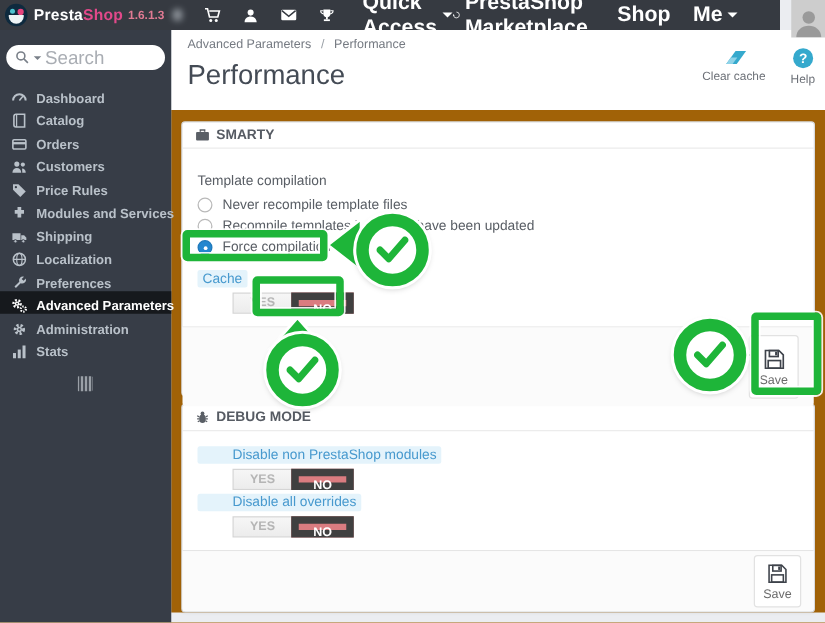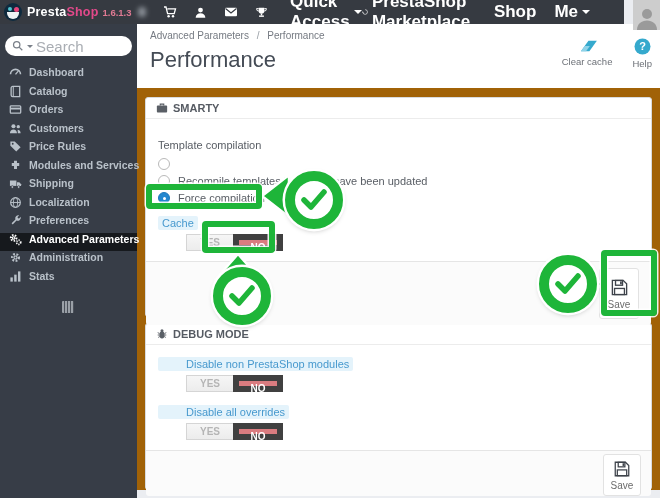--- a/index.html
+++ b/index.html
@@ -37,21 +37,21 @@
     background:#373d47; z-index:20;
   }
   .search-pill {
     margin:12px 5px 10px 5px; height:20px; background:#fff; border-radius:11px;
     display:flex; align-items:center; padding:0 7px; gap:3px;
   }
   .search-pill input { border:0; outline:0; width:72px; font-size:15px; color:#555; font-family:inherit; background:transparent; }
   .search-pill input::placeholder { color:#a9adb3; }
   .caret-dn { width:0;height:0;border-left:3px solid transparent;border-right:3px solid transparent;border-top:3.5px solid #7a8089; }
   .nav-item {
-    height:18.5px; display:flex; align-items:flex-start; gap:7px; padding-left:9px;
+    height:18.5px; display:flex; align-items:flex-end; gap:7px; padding-left:9px;
     color:#b9c1c9; font-size:10.5px; font-weight:bold; cursor:pointer; white-space:nowrap;
   }
   .nav-item svg { flex:0 0 auto; }
   .nav-item.active { background:#16191d; color:#fff; }
   .grip {
     margin:13px 0 0 62px; width:12px; height:12px;
     background:repeating-linear-gradient(90deg,#9aa0a7 0 1.5px,#4a5059 1.5px 3px);
     border-radius:1px;
   }
   
@@ -88,21 +88,21 @@
     float:right; margin:6px 12px 7px 0; width:40px; height:51px; background:#fff;
     border:1px solid #e2e2e2; border-radius:3px; display:flex; flex-direction:column;
     align-items:center; justify-content:center; gap:2px; font-size:10px; color:#6b6b6b; cursor:pointer;
   }
   .panel-smarty { height:220px; display:flex; flex-direction:column; }
   .panel-smarty .panel-body { flex:1; }
   .panel-smarty .panel-footer { height:64px; }
   .panel-debug { margin-top:6px; height:167px; display:flex; flex-direction:column; }
   .panel-debug .panel-body { flex:1; padding-top:9px; }
   .panel-debug .chip { margin-top:0;padding-left:28px; }
-  .panel-debug .group2 { margin-top:10px; }
+  .panel-debug .group2 { }
   .panel-debug .panel-footer { height:49px; }
   .panel-debug .save-btn { margin:3px 10px 0 0; width:38px; height:42px; }
   
   .overlay { position:absolute; inset:0; z-index:40; pointer-events:none; }
   .hl {
     position:absolute; border:6px solid #1eb539; border-radius:4px;
     box-shadow:0 0 0 1.5px rgba(255,255,255,.9), inset 0 0 0 1.5px rgba(255,255,255,.9);
   }
   .badge {
     position:absolute; width:58px; height:58px; border-radius:50%; background:#fff;
@@ -324,20 +324,21 @@
         <svg width="12" height="12" viewBox="0 0 14 14">
             <rect x="1" y="4.2" width="12" height="8" rx="1" fill="#5a5f66"></rect>
             <path d="M5 4V2.4h4V4" fill="none" stroke="#5a5f66" stroke-width="1.4"></path>
           </svg>
         <span>SMARTY</span>
       </div>
       <div class="panel-body">
         <div class="form-label">Template compilation</div>
         <div class="radio-row">
           <span class="radio"></span>
+          <span class="radio-label">Never recompile template files</span>
         </div>
         <div class="radio-row">
           <span class="radio"></span>
           <span class="radio-label">Recompile templates if the files have been updated</span>
         </div>
         <div class="radio-row">
           <span class="radio sel"></span>
           <span class="radio-label">Force compilation</span>
         </div>
         <span class="chip">Cache</span>

